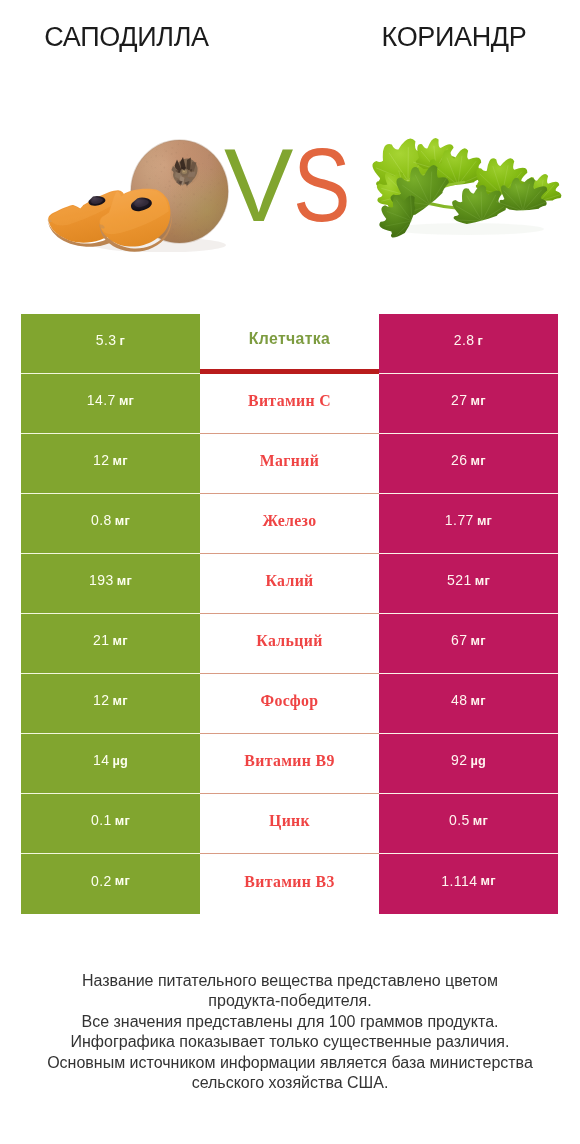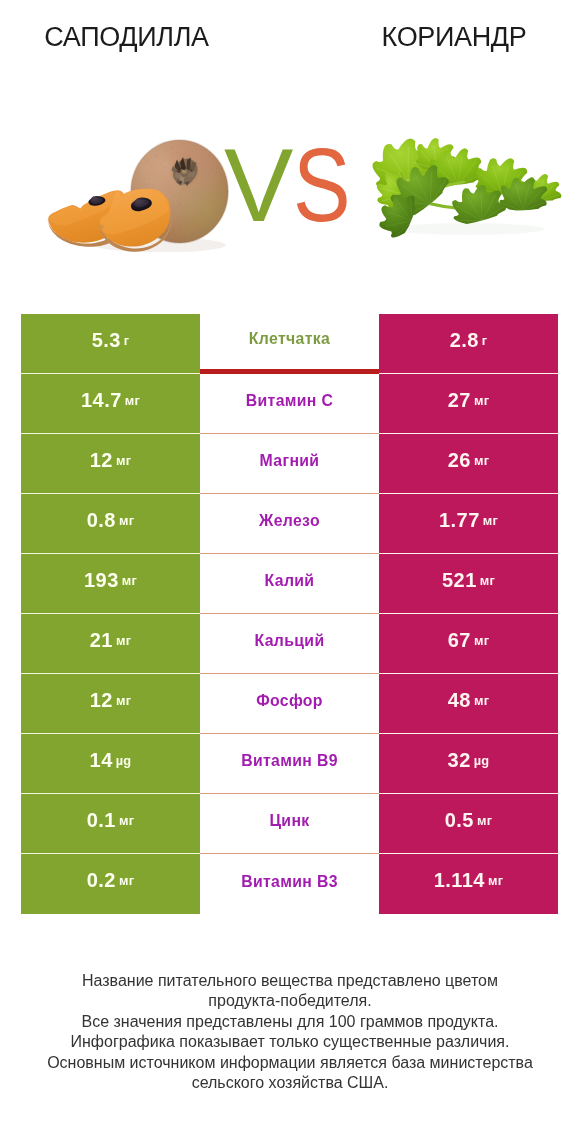--- a/index.html
+++ b/index.html
@@ -30,27 +30,27 @@
   .row{position:relative;height:60px;display:flex;}
   .cell{height:60px;display:flex;align-items:center;justify-content:center;
         box-sizing:border-box;}
   .cell-left{width:179px;background:#81a52f;border-bottom:1px solid #f2f7dc;}
   .row:last-child .cell-left{border-bottom:none;text-align:right;}
   .cell-mid{width:179px;background:#ffffff;}
   .cell-right{width:179px;background:#be185d;border-bottom:1px solid #fdf1e8;}
   .row:last-child .cell-right{border-bottom:none;}
   .cell-mid.sep-green{border-bottom:5px solid #b91c1c;}
   .cell-mid.sep-orange{border-bottom:1px solid #d99d86;}
-  .num{font-size:20px;font-weight:700;letter-spacing:0.45px;position:relative;top:-3px;}
+  .num{font-size:14px;font-weight:400;letter-spacing:0.45px;position:relative;top:-3px;}
   .unit{font-size:12.8px;font-weight:700;margin-left:3px;letter-spacing:0.25px;position:relative;top:-3px;}
   .cell-left .num,.cell-left .unit{color:#fdffef;}
   .cell-right .num,.cell-right .unit{color:#fff4ef;}
   .lbl{font-size:15.8px;font-weight:700;letter-spacing:0.35px;position:relative;top:-2px;}
   .lbl.win-left{color:#7d9c40;}
-  .lbl.win-right{color:#a21caf;}
+  .lbl.win-right{color:#ef4444;font-family:Liberation Serif, serif;}
 
   
   .foot{position:absolute;left:0;top:971px;width:580px;text-align:center;
         font-size:16px;line-height:20.4px;color:#333;font-weight:400;}
   .fline{white-space:nowrap;}
 </style>
 </head>
 <body>
 
 <div class="page">
@@ -593,21 +593,21 @@
     </div>
     <div class="row">
       <div class="cell cell-left">
           <span class="num">14</span>
           <span class="unit">µg</span>
         </div>
       <div class="cell cell-mid sep-orange">
           <span class="lbl win-right">Витамин B9</span>
         </div>
       <div class="cell cell-right">
-          <span class="num">32</span>
+          <span class="num">92</span>
           <span class="unit">µg</span>
         </div>
     </div>
     <div class="row">
       <div class="cell cell-left">
           <span class="num">0.1</span>
           <span class="unit">мг</span>
         </div>
       <div class="cell cell-mid sep-orange">
           <span class="lbl win-right">Цинк</span>

